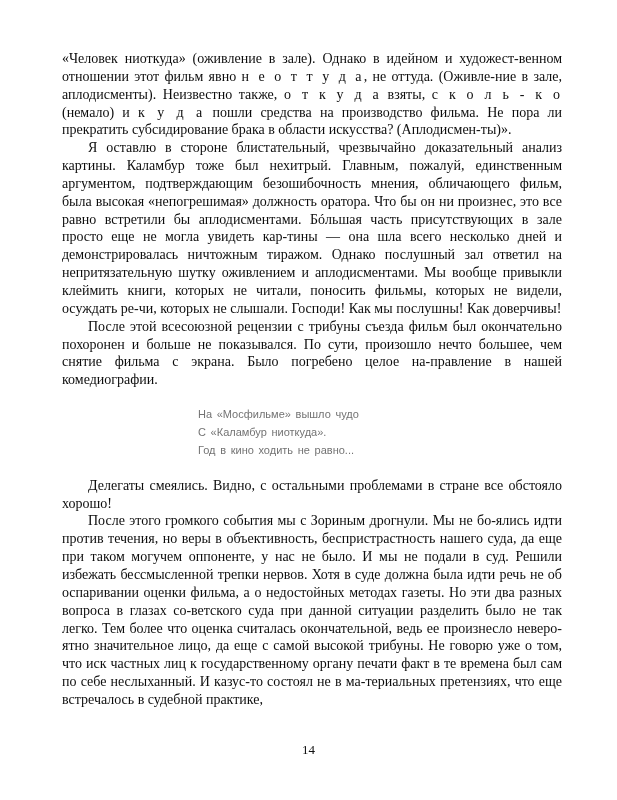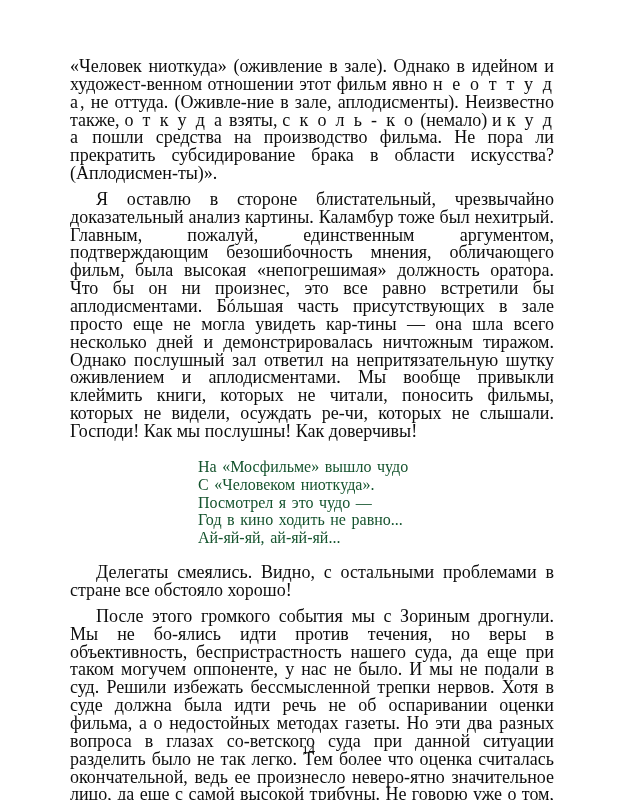--- a/index.html
+++ b/index.html
@@ -19,23 +19,23 @@
   }
 
   .text-block {
     position: absolute;
     left: 62px;
     top: 50px;
     width: 500px;
   }
 
   p.para {
-    margin: 8px;
+    margin: 0;
     font-family: "Liberation Serif", "DejaVu Serif", serif;
-    font-size: 18px;
+    font-size: 14px;
     line-height: 17.85px;
     color: #0d0d0d;
     text-align: justify;
     text-justify: inter-word;
     text-indent: 26px;
     hyphens: manual;
     -webkit-hyphens: manual;
   }
 
   p.para.no-indent {
@@ -53,24 +53,24 @@
     list-style: none;
   }
 
   .verse-block {
     margin-top: 17px;
     margin-bottom: 17px;
     padding-left: 136px;
   }
 
   .verse li {
-    font-family: Liberation Serif, serif;
-    font-size: 16px;
+    font-family: Liberation Sans, sans-serif;
+    font-size: 11px;
     line-height: 17.9px;
-    color: #14532d;
+    color: #737373;
     white-space: nowrap;
     word-spacing: 1.6px;
   }
 
   .folio {
     position: absolute;
     left: 0;
     right: 0;
     top: 742px;
     text-align: center;
@@ -81,28 +81,27 @@
 </style>
 </head>
 <body>
 
 <div class="page">
 
   <div class="text-block">
 
     <p class="para no-indent" id="p1"><span>«Человек ниоткуда» (оживление в зале). Однако в идейном и художест-венном отношении этот фильм явно </span><span class="sp">н е   о т т у д а</span><span>, не оттуда. (Оживле-ние в зале, аплодисменты). Неизвестно также, </span><span class="sp">о т к у д а</span><span> взяты, </span><span class="sp">с к о л ь - к о</span><span> (немало) и </span><span class="sp">к у д а</span><span> пошли средства на производство фильма. Не пора ли прекратить субсидирование брака в области искусства? (Аплодисмен-ты)».</span></p>
     <p class="para" id="p2"><span>Я оставлю в стороне блистательный, чрезвычайно доказательный анализ картины. Каламбур тоже был нехитрый. Главным, пожалуй, единственным аргументом, подтверждающим безошибочность мнения, обличающего фильм, была высокая «непогрешимая» должность оратора. Что бы он ни произнес, это все равно встретили бы аплодисментами. Бóльшая часть присутствующих в зале просто еще не могла увидеть кар-тины — она шла всего несколько дней и демонстрировалась ничтожным тиражом. Однако послушный зал ответил на непритязательную шутку оживлением и аплодисментами. Мы вообще привыкли клеймить книги, которых не читали, поносить фильмы, которых не видели, осуждать ре-чи, которых не слышали. Господи! Как мы послушны! Как доверчивы!</span></p>
+    <p class="para" id="p3"><span>После этой всесоюзной рецензии с трибуны съезда фильм был окончательно похоронен и больше не показывался. По сути, произошло нечто большее, чем снятие фильма с экрана. Было погребено целое на-правление в нашей комедиографии.</span></p>
 
     <div class="verse-block">
       <ul class="verse" id="verse">
           <li>На «Мосфильме» вышло чудо</li>
-          <li>С «Человеком ниоткуда».</li>
-          <li>Посмотрел я это чудо —</li>
+          <li>С «Каламбур ниоткуда».</li>
           <li>Год в кино ходить не равно...</li>
-          <li>Ай-яй-яй, ай-яй-яй...</li>
         </ul>
     </div>
 
     <p class="para" id="p5"><span>Делегаты смеялись. Видно, с остальными проблемами в стране все обстояло хорошо!</span></p>
     <p class="para" id="p6"><span>После этого громкого события мы с Зориным дрогнули. Мы не бо-ялись идти против течения, но веры в объективность, беспристрастность нашего суда, да еще при таком могучем оппоненте, у нас не было. И мы не подали в суд. Решили избежать бессмысленной трепки нервов. Хотя в суде должна была идти речь не об оспаривании оценки фильма, а о недостойных методах газеты. Но эти два разных вопроса в глазах со-ветского суда при данной ситуации разделить было не так легко. Тем более что оценка считалась окончательной, ведь ее произнесло неверо-ятно значительное лицо, да еще с самой высокой трибуны. Не говорю уже о том, что иск частных лиц к государственному органу печати факт в те времена был сам по себе неслыханный. И казус-то состоял не в ма-териальных претензиях, что еще встречалось в судебной практике,</span></p>
 
   </div>
 
   <div class="folio">14</div>
 

